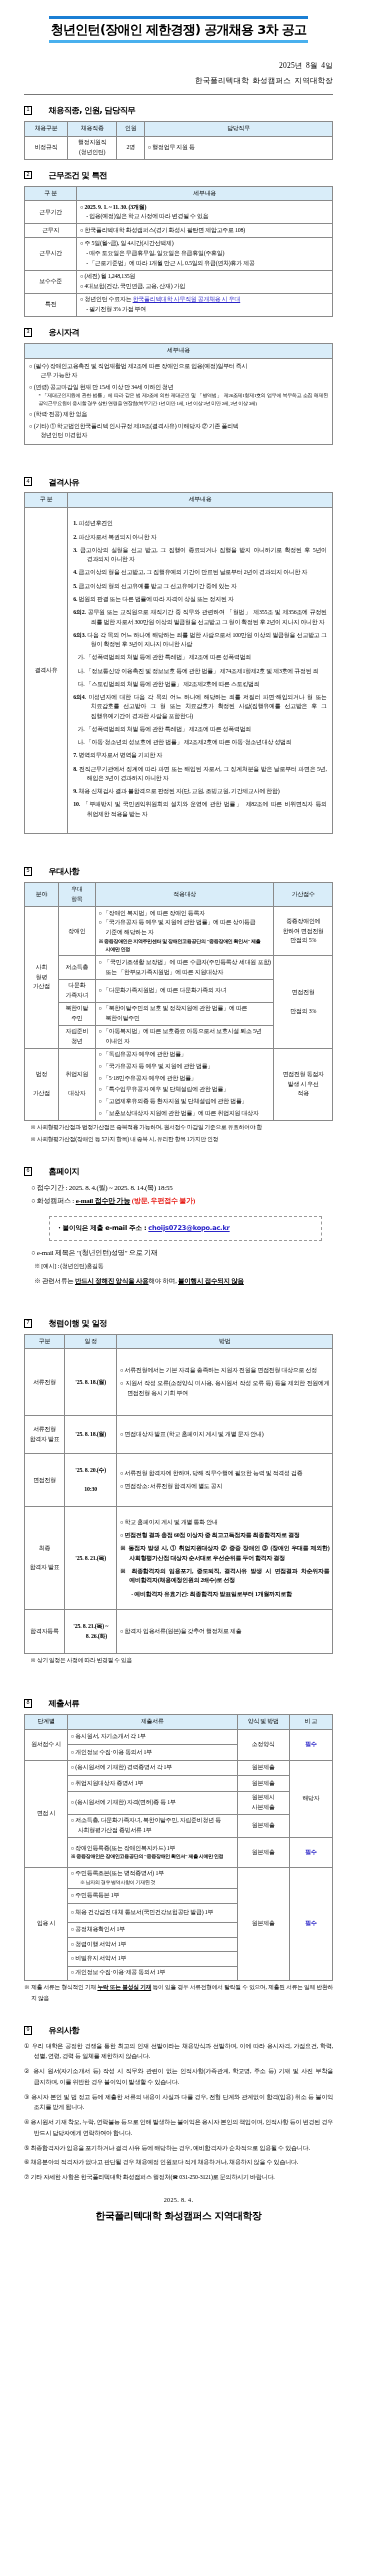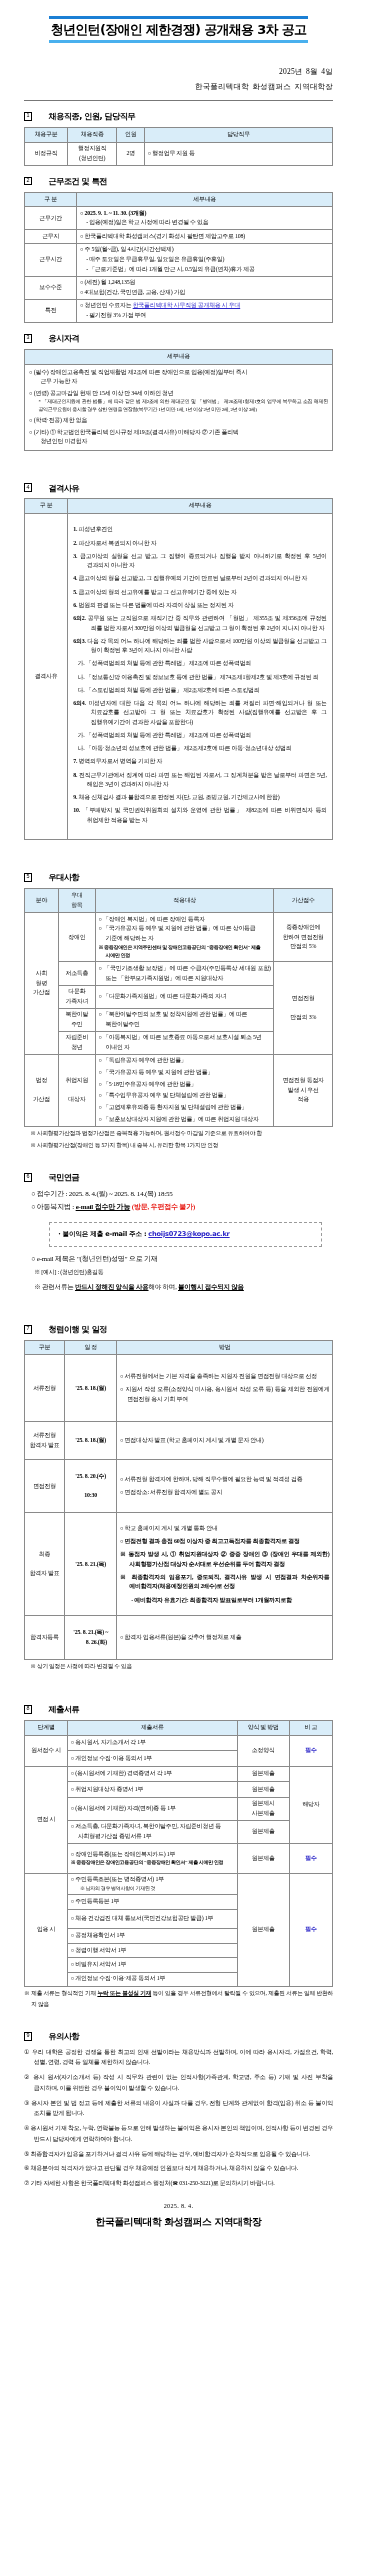--- a/index.html
+++ b/index.html
@@ -37,21 +37,21 @@
     text-align: justify;
     letter-spacing: -0.1px;
     word-spacing: 1px;
   }
   .sign-date, .sign-org {
     text-align: right;
     font-size: 7.5px;
     letter-spacing: 0.2px;
     word-spacing: 1.5px;
   }
-  .sign-date { margin-top: 24px; }
+  .sign-date { margin-top: 18px; }
   .sign-org  { margin-top: 5.2px; }
 
   .hrule { border:0; border-top:0.5px solid #777; margin: 8.2px 0 0 0; height:0; }
 
   
   .sec-head {
     font-family: "DejaVu Sans", sans-serif;
     font-weight: 700;
     font-size: 8.2px;
     letter-spacing: -0.5px;
@@ -422,28 +422,28 @@
     </tr>
   </tbody>
     </table>
   <p class="note note-tbl">※ 사회형평가산점과 법정가산점은 중복적용 가능하며, 원서접수 마감일 기준으로 유효하여야 함</p>
   <p class="note note-tbl">※ 사회형평가산점(장애인 등 5가지 항목) 내 중복 시, 유리한 항목 1가지만 인정</p>
 
   <div class="spacer-md"></div>
 
   <div class="sec-head">
     <span class="sec-num">6</span>
-    <span>국민연금</span>
+    <span>홈페이지</span>
   </div>
   <p class="body-line" style="padding-left:7.2px">
     <span>○ 접수기간 :</span>
     <span>2025. 8. 4.(월) ~ 2025. 8. 14.(목) 18:55</span>
   </p>
   <p class="body-line" style="padding-left:7.2px">
-    <span>○ 아동복지법 :</span>
+    <span>○ 화성캠퍼스 :</span>
     <span class="u b">e-mail 접수만 가능</span>
     <span class="red b">(방문, 우편접수 불가)</span>
   </p>
   <div class="email-box">
     <span class="b">· 불이익은 제출 e-mail 주소 :</span>
     <span class="link b">choijs0723@kopo.ac.kr</span>
   </div>
   <p class="body-line" style="padding-left:7.2px;margin-top:6.2px">○ e-mail 제목은 "(청년인턴)성명" 으로 기재</p>
   <p class="note" style="padding-left:10.3px">※ [예시] : (청년인턴)홍길동</p>
   <p class="note" style="padding-left:10.3px;font-size:6.5px;margin-top:3.1px">

